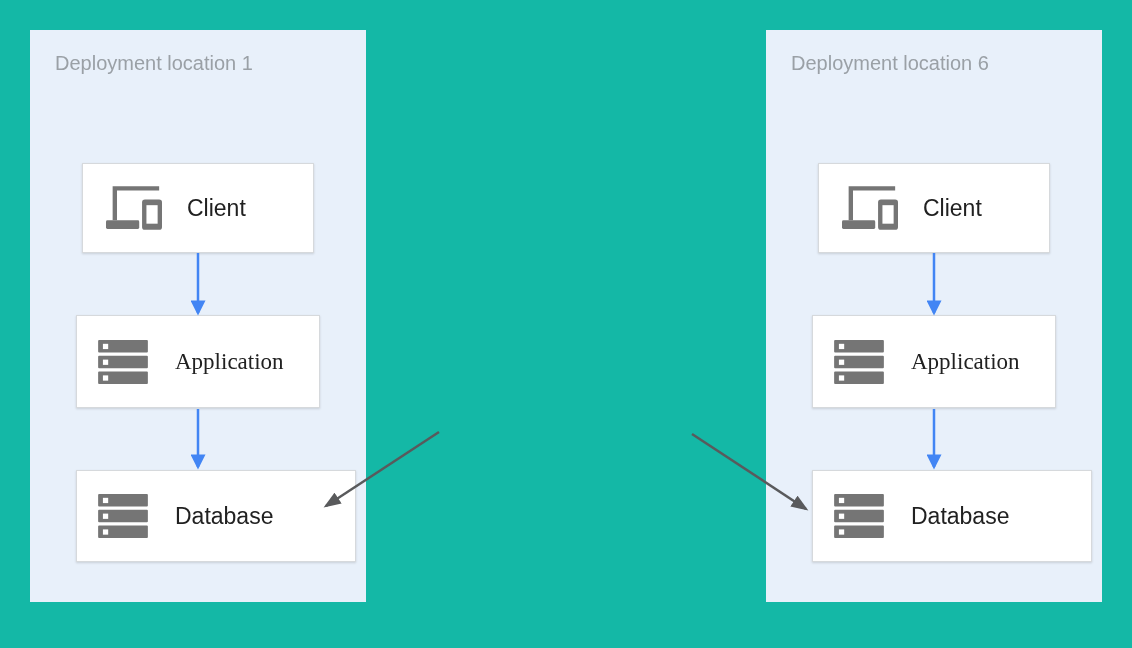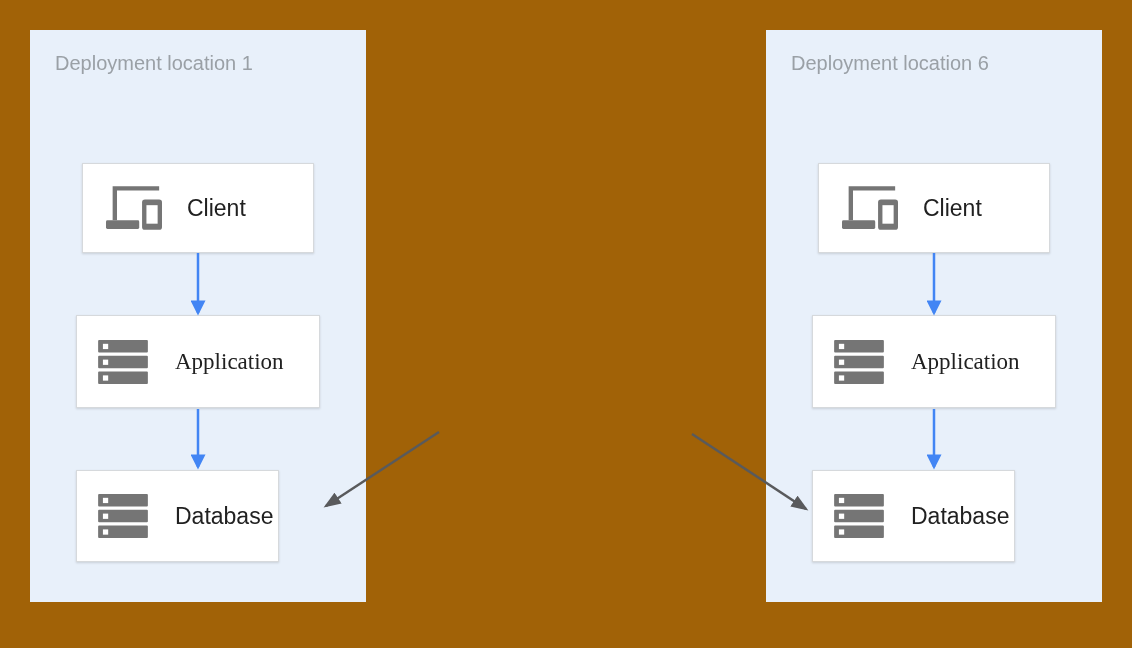--- a/index.html
+++ b/index.html
@@ -8,35 +8,35 @@
     --box-border:#d6d9dc;
     --icon-gray:#757575;
     --title-gray:#9aa0a6;
     --label-dark:#212121;
     --arrow-blue:#4285f4;
     --arrow-dark:#595a5c;
     --annotation-text:#111111;
   }
   html,body{margin:0;padding:0;background:#ffffff;}
   body{font-family:"Liberation Sans","DejaVu Sans",sans-serif;}
-  .canvas{position:relative;width:1132px;height:648px;background:#a16207;overflow:hidden;}
+  .canvas{position:relative;width:1132px;height:648px;background:#14b8a6;overflow:hidden;}
 
   .panel{position:absolute;top:30px;width:336px;height:572px;background:var(--panel-bg);}
   .panel-title{position:absolute;left:25px;top:20px;margin:0;font-size:20px;font-weight:400;
     line-height:26px;color:var(--title-gray);white-space:nowrap;}
 
   .node{position:absolute;box-sizing:border-box;display:flex;align-items:center;
     background:var(--box-bg);border:1px solid var(--box-border);
     box-shadow:0 1px 2px rgba(60,64,67,.18);}
   .node .icon{flex:0 0 auto;display:flex;align-items:center;}
   .node-label{font-size:23px;color:var(--label-dark);white-space:nowrap;}
 
   .node-client{left:52px;top:133px;width:232px;height:90px;padding-left:23px;gap:25px;}
   .node-app{left:46px;top:285px;width:244px;height:93px;padding-left:21px;gap:27px;font-family:Liberation Serif, serif;}
-  .node-db{left:46px;top:440px;width:203px;height:92px;padding-left:21px;gap:27px;}
+  .node-db{left:46px;top:440px;width:280px;height:92px;padding-left:21px;gap:27px;}
 
   .annotation{position:absolute;left:479px;top:408px;width:172px;text-align:center;
     font-size:22px;line-height:27px;color:var(--annotation-text);}
 
   .overlay{position:absolute;left:0;top:0;width:1132px;height:648px;pointer-events:none;}
   .flow-line{stroke:var(--arrow-blue);stroke-width:2.5;fill:none;}
   .callout-line{stroke:var(--arrow-dark);stroke-width:2.5;fill:none;}
 </style>
 </head>
 <body>

